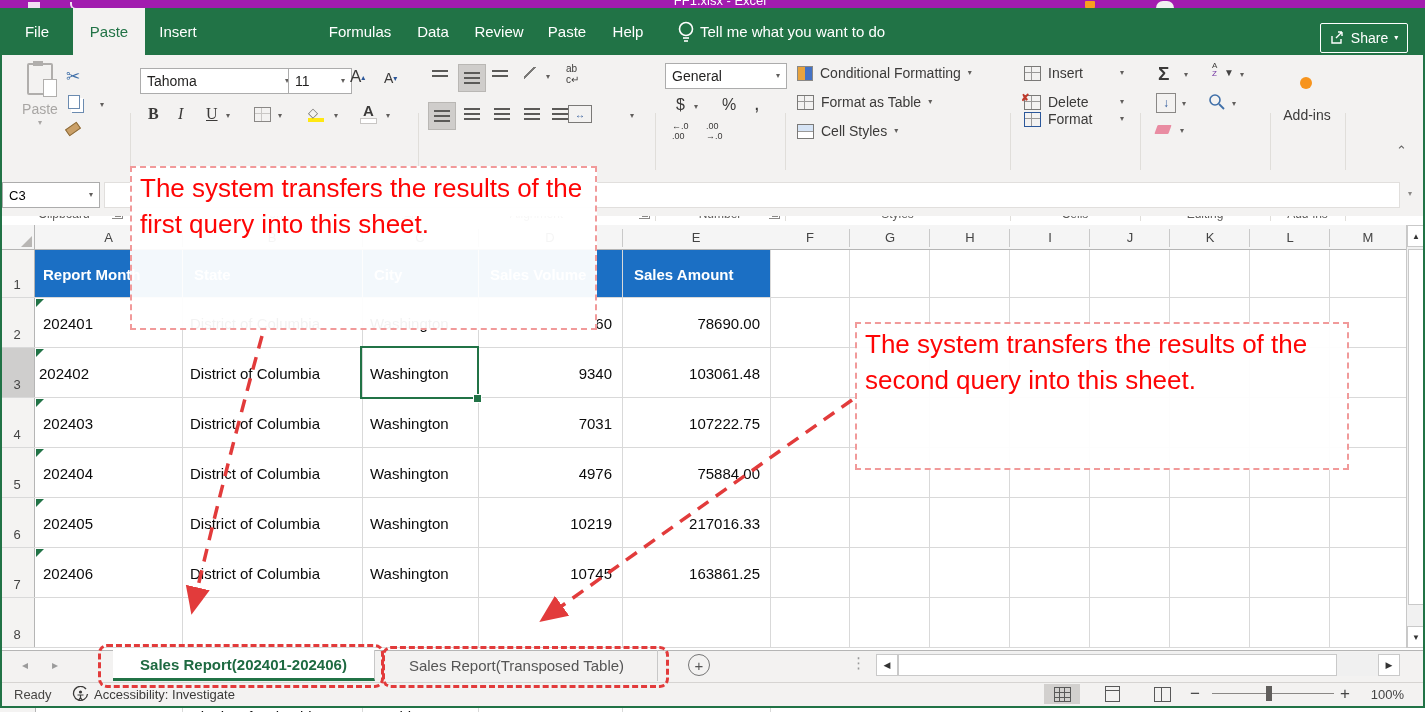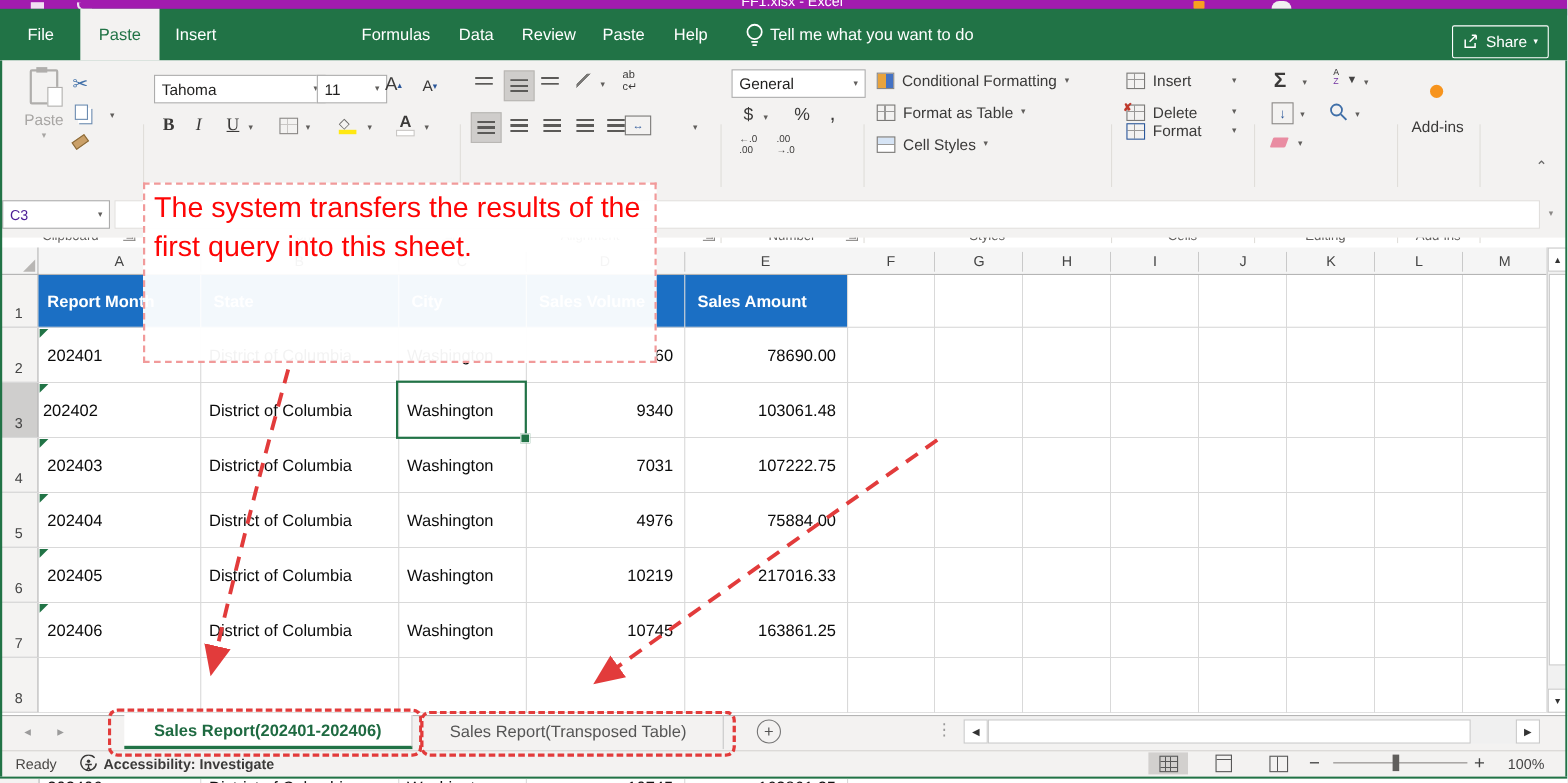--- a/index.html
+++ b/index.html
@@ -267,21 +267,21 @@
 
     <div class="abs" style="left:1300px;top:22px;width:12px;height:12px;border-radius:50%;background:#f7941d"></div>
     <div class="abs" style="left:1272px;top:52px;width:70px;text-align:center;font-size:14px;color:#3b3a39">Add-ins</div>
     <div class="glabel" style="left:1270px;width:75px">Add-ins</div>
 
     <div class="abs" style="left:1396px;top:88px;color:#666;font-size:13px">⌃</div>
   </div>
 
   <div class="abs fbar">
     <div class="abs" style="left:2px;top:12px;width:98px;height:26px;background:#fff;border:1px solid #acacac;box-sizing:border-box;display:flex;align-items:center;justify-content:space-between;padding:0 6px">
-      <span style="font-size:13px;color:#4c1d95">C3</span>
+      <span style="font-size:13px;color:#000000">C3</span>
       <span class="chev">▾</span>
     </div>
     <div class="abs" style="left:104px;top:12px;width:1296px;height:26px;background:#fff;border:1px solid #e1dfdd;box-sizing:border-box"></div>
     <span class="abs chev" style="left:1408px;top:20px;color:#8a8886">▾</span>
   </div>
 
   <div class="colhdr" style="left:0;width:1406px"></div>
   <div class="abs" style="left:0;top:225px;width:35px;height:25px;border-right:1px solid #b5b5b5;border-bottom:1px solid #b5b5b5;box-sizing:border-box">
     <div style="position:absolute;right:2px;bottom:2px;width:0;height:0;border-bottom:11px solid #b8b6b4;border-left:11px solid transparent"></div>
   </div>
@@ -375,20 +375,21 @@
 
   <div class="abs" style="left:360px;top:346px;width:119px;height:53px;border:2px solid #217346;box-sizing:border-box;pointer-events:none;z-index:10"></div>
   <div class="abs" style="left:473px;top:394px;width:7px;height:7px;background:#217346;border:1px solid #fff;z-index:11"></div>
 
   <div class="abs" style="left:1406px;top:225px;width:19px;height:423px;background:#f1f1f1;border-left:1px solid #c8c8c8;box-sizing:border-box"></div>
   <div class="scrollbox" style="left:1407px;top:225px;width:18px;height:22px;font-size:8px">▲</div>
   <div class="scrollbox" style="left:1408px;top:249px;width:16px;height:356px"></div>
   <div class="scrollbox" style="left:1407px;top:626px;width:18px;height:22px;font-size:8px">▼</div>
 
   <div class="anno" style="left:130px;top:166px;width:467px;height:164px">The system transfers the results of the first query into this sheet.</div>
+  <div class="anno" style="left:855px;top:322px;width:494px;height:148px">The system transfers the results of the second query into this sheet.</div>
 
   <svg class="abs" style="left:0;top:0;width:1425px;height:712px;pointer-events:none;z-index:40">
     <defs>
       <marker id="ah" markerWidth="9" markerHeight="8" refX="6" refY="3.5" orient="auto">
         <path d="M0,0 L8,3.5 L0,7 Z" fill="#e23b3b"></path>
       </marker>
     </defs>
     <path d="M262,336 Q225,470 193,608" stroke="#e23b3b" stroke-width="3.5" fill="none" stroke-dasharray="13 9" marker-end="url(#ah)"></path>
     <path d="M852,400 Q710,500 545,618" stroke="#e23b3b" stroke-width="3.5" fill="none" stroke-dasharray="13 9" marker-end="url(#ah)"></path>
   </svg>
@@ -408,21 +409,21 @@
   <div class="tabdash" style="left:98px;top:644px;width:280px;height:38px"></div>
   <div class="tabdash" style="left:382px;top:646px;width:281px;height:36px"></div>
 
   <div class="abs statusbar"></div>
   <div class="abs" style="left:14px;top:687px;font-size:13px;color:#484644">Ready</div>
   <svg class="abs" style="left:72px;top:686px" width="17" height="17" viewBox="0 0 17 17">
     <path d="M14 3 A7 7 0 1 0 15.5 8" fill="none" stroke="#3b3a39" stroke-width="1.3"></path>
     <circle cx="8.5" cy="6" r="1.6" fill="#3b3a39"></circle>
     <path d="M5.5 9 h6 M8.5 9 v4 M8.5 11.5 l-2 3 M8.5 11.5 l2 3" stroke="#3b3a39" stroke-width="1.2" fill="none"></path>
   </svg>
-  <div class="abs" style="left:94px;top:687px;font-size:13px;font-weight:bold;color:#3b3a39">Accessibility: Investigate</div>
+  <div class="abs" style="left:94px;top:687px;font-size:13px;font-weight:normal;color:#3b3a39">Accessibility: Investigate</div>
 
   <div class="viewbtn" style="left:1044px;background:#d2d0ce">
     <span style="width:15px;height:13px;border:1px solid #585858;background:linear-gradient(#0000 0 4px,#585858 4px 5px,#0000 5px 9px,#585858 9px 10px,#0000 10px),linear-gradient(90deg,#0000 0 4px,#585858 4px 5px,#0000 5px 9px,#585858 9px 10px,#0000 10px)"></span>
   </div>
   <div class="viewbtn" style="left:1094px">
     <span style="width:13px;height:14px;border:1px solid #585858;background:linear-gradient(#0000 0 3px,#585858 3px 4px,#0000 4px)"></span>
   </div>
   <div class="viewbtn" style="left:1144px">
     <span style="width:15px;height:13px;border:1px solid #585858;background:linear-gradient(90deg,#0000 0 6px,#585858 6px 7px,#0000 7px)"></span>
   </div>

